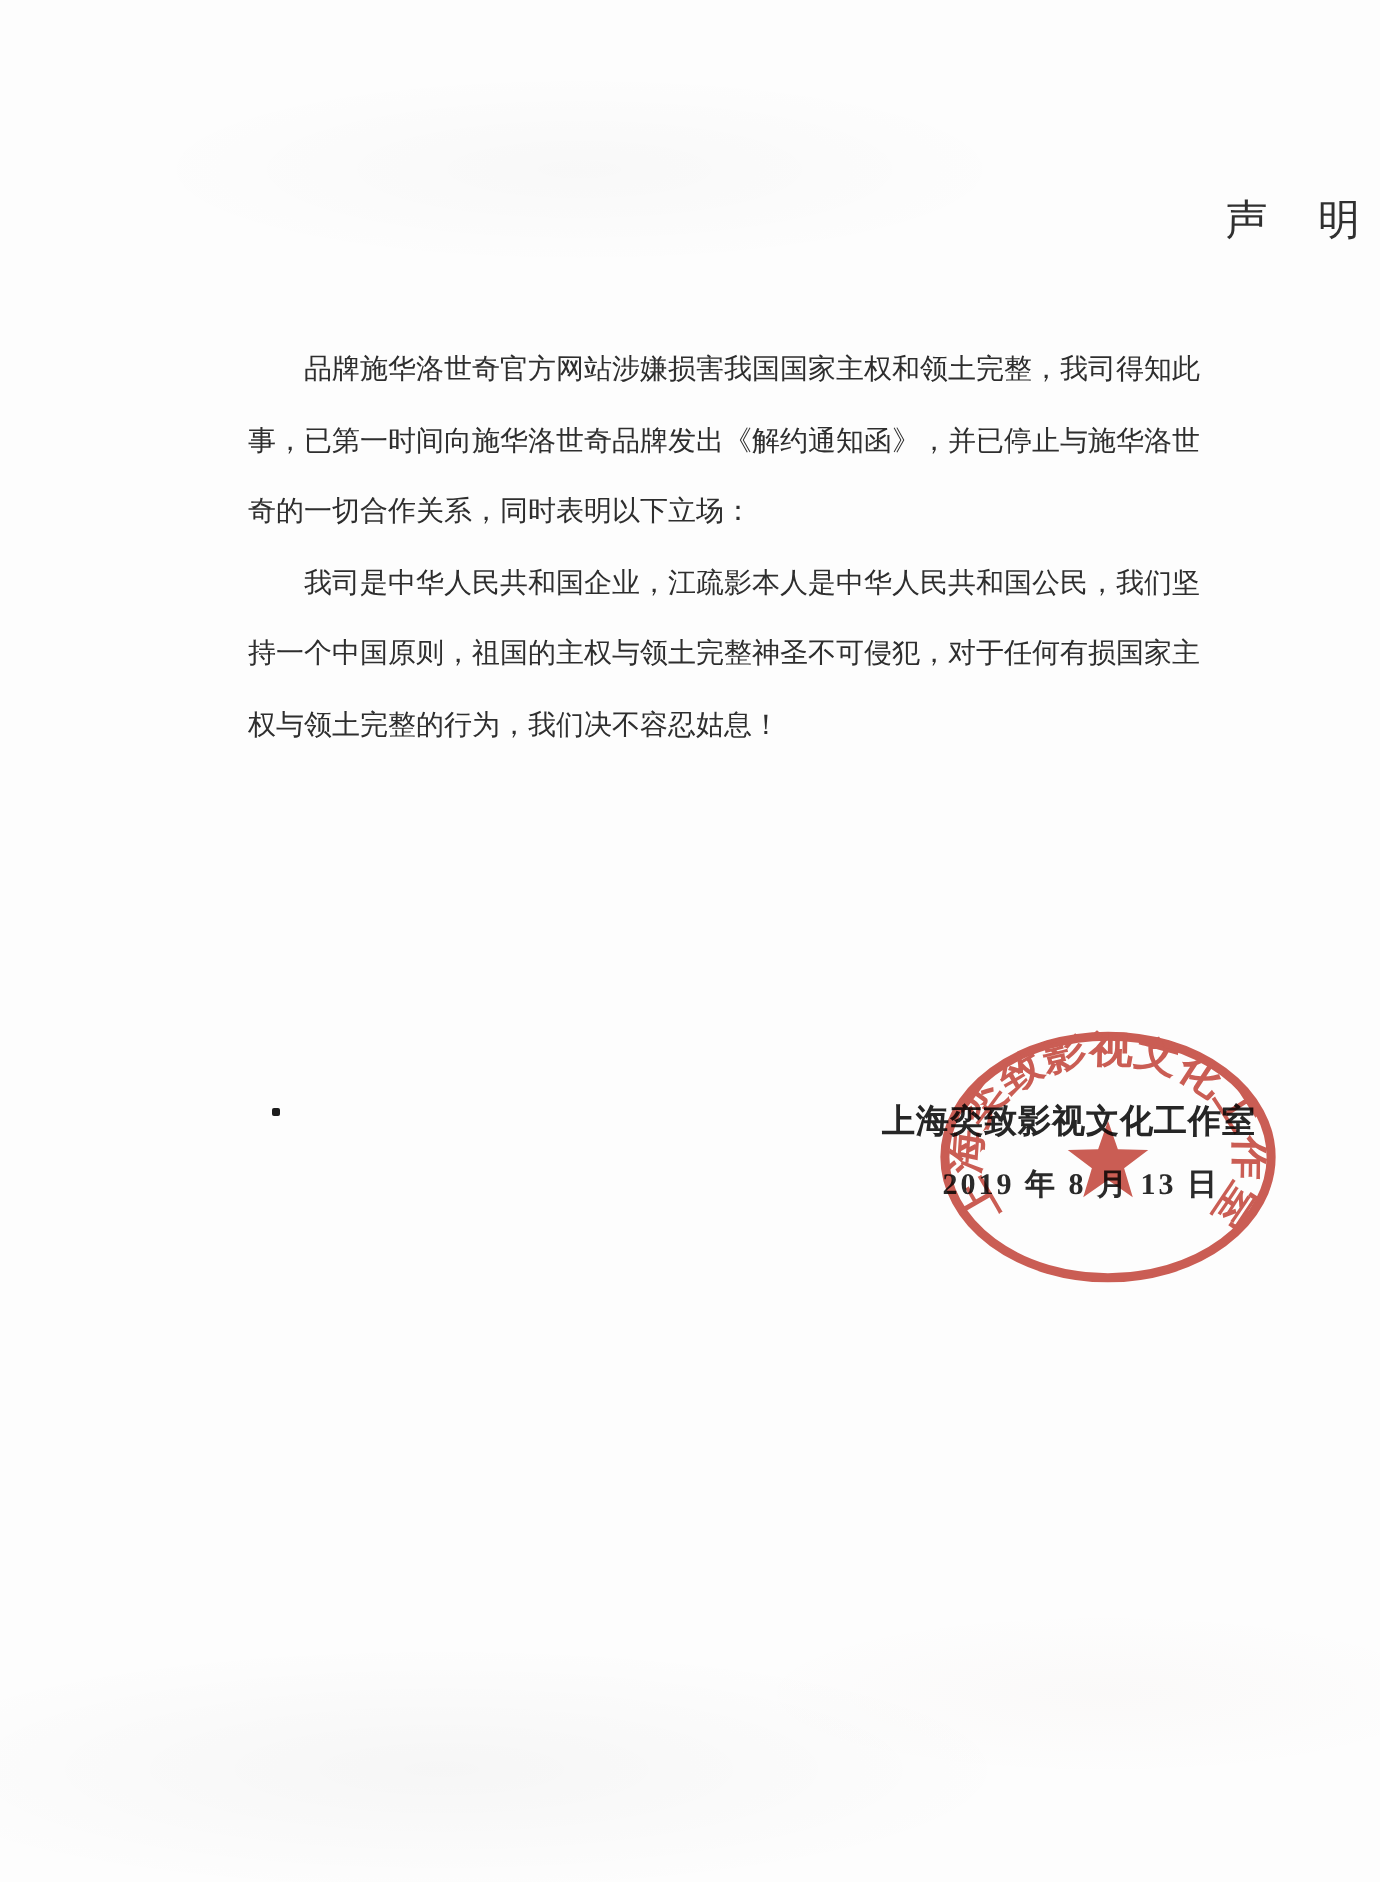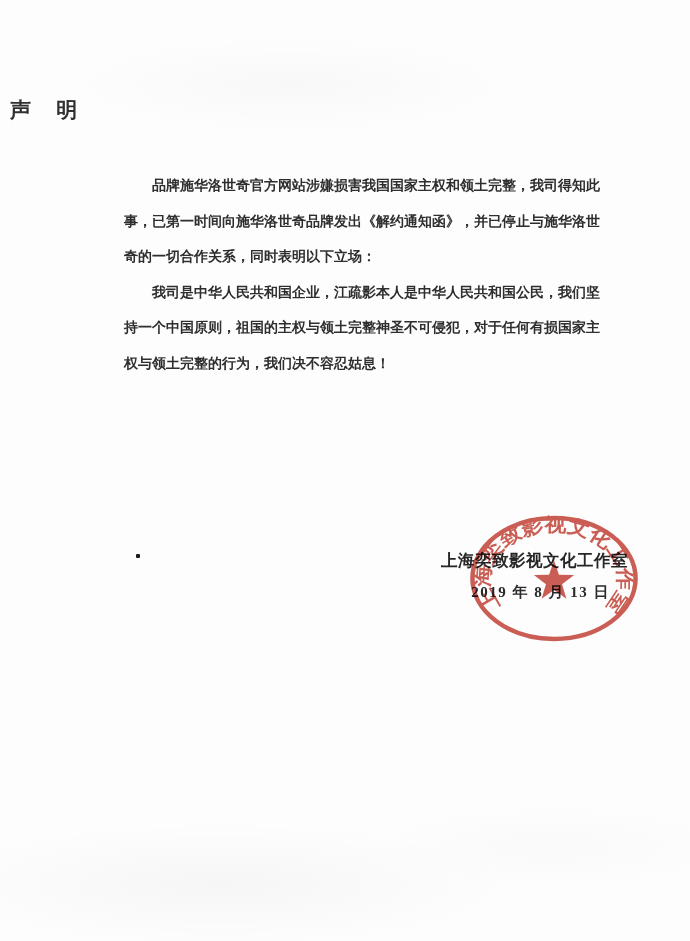--- a/index.html
+++ b/index.html
@@ -15,34 +15,34 @@
     color: #2b2b2b;
     background:
       radial-gradient(ellipse 320px 70px at 42% 9%, rgba(0,0,0,0.018), transparent 70%),
       radial-gradient(ellipse 420px 90px at 32% 94%, rgba(0,0,0,0.028), transparent 70%),
       radial-gradient(ellipse 260px 60px at 80% 90%, rgba(120,60,40,0.02), transparent 70%),
       #fdfdfd;
   }
   .doc-title {
     position: absolute;
     top: 96px; left: 0; width: 100%;
-    text-align: left;
+    text-align: right;
     font-size: 21px;
-    font-weight: bold;
+    font-weight: normal;
     letter-spacing: 10px;
     text-indent: 10px;
     color: #303030;
   }
   .doc-body {
     position: absolute;
     left: 124px; top: 168px;
     width: 476px;
     font-size: 14px;
     line-height: 35.5px;
-    font-weight: bold;
+    font-weight: normal;
     text-align: justify;
     color: #2e2e2e;
   }
   .doc-body p { margin: 0; text-indent: 2em; }
   .closing { margin-top: 22px !important; }
   .ink-speck {
     position: absolute;
     left: 136px; top: 554px;
     width: 4px; height: 4px;
     background: #1c1c1c;

